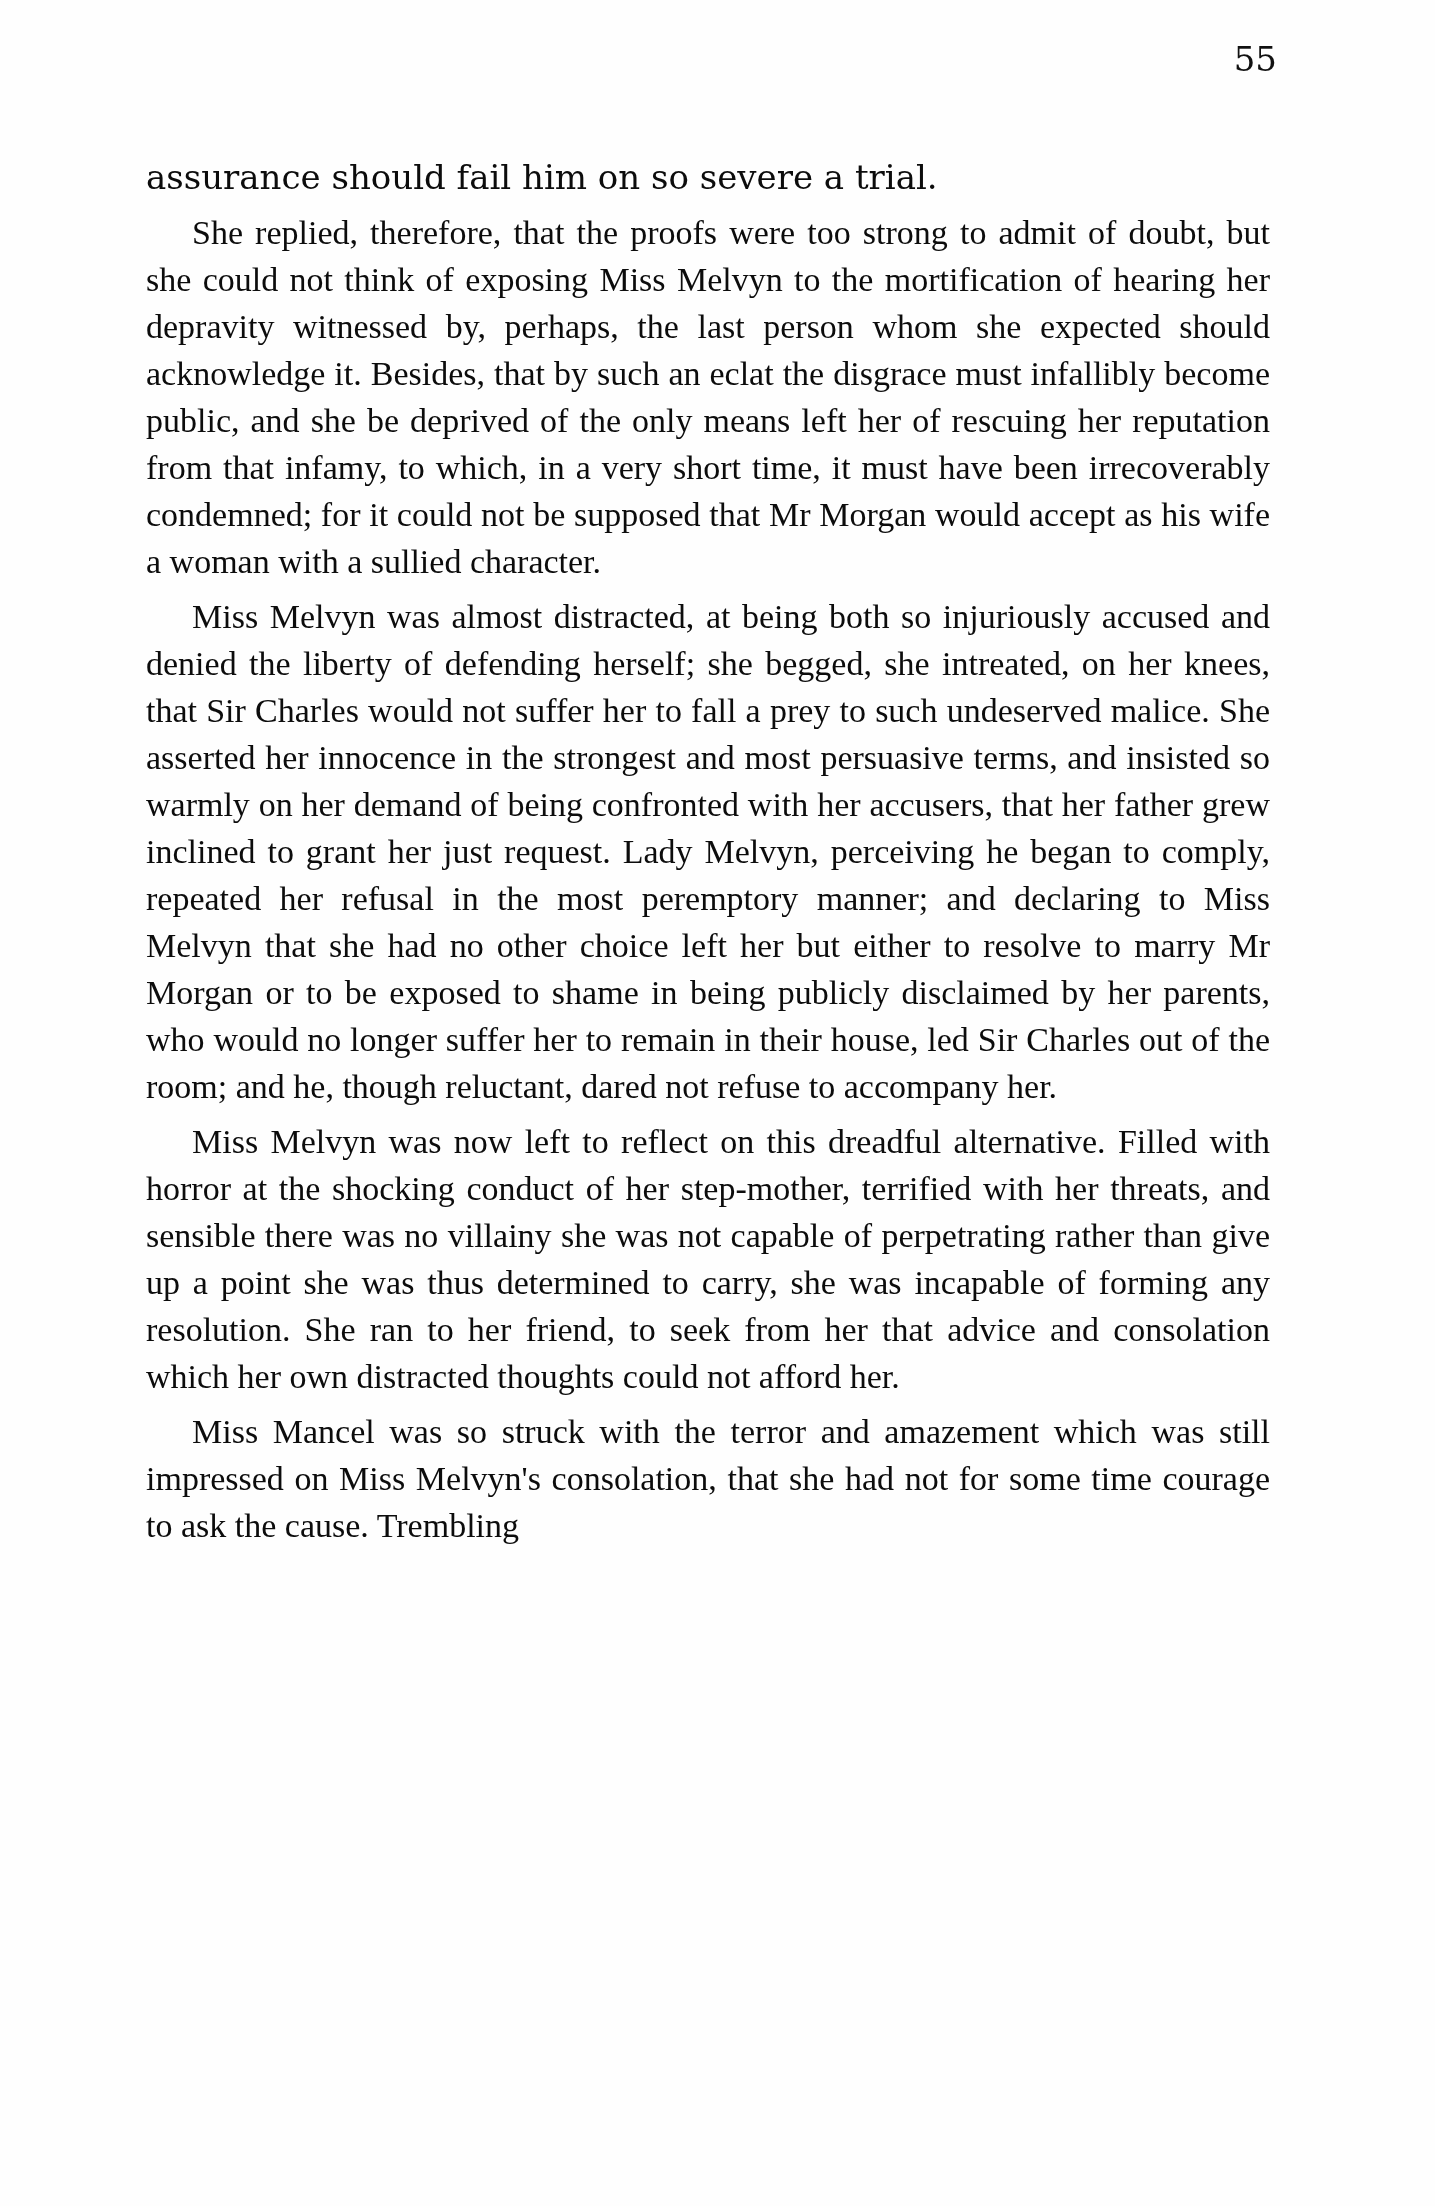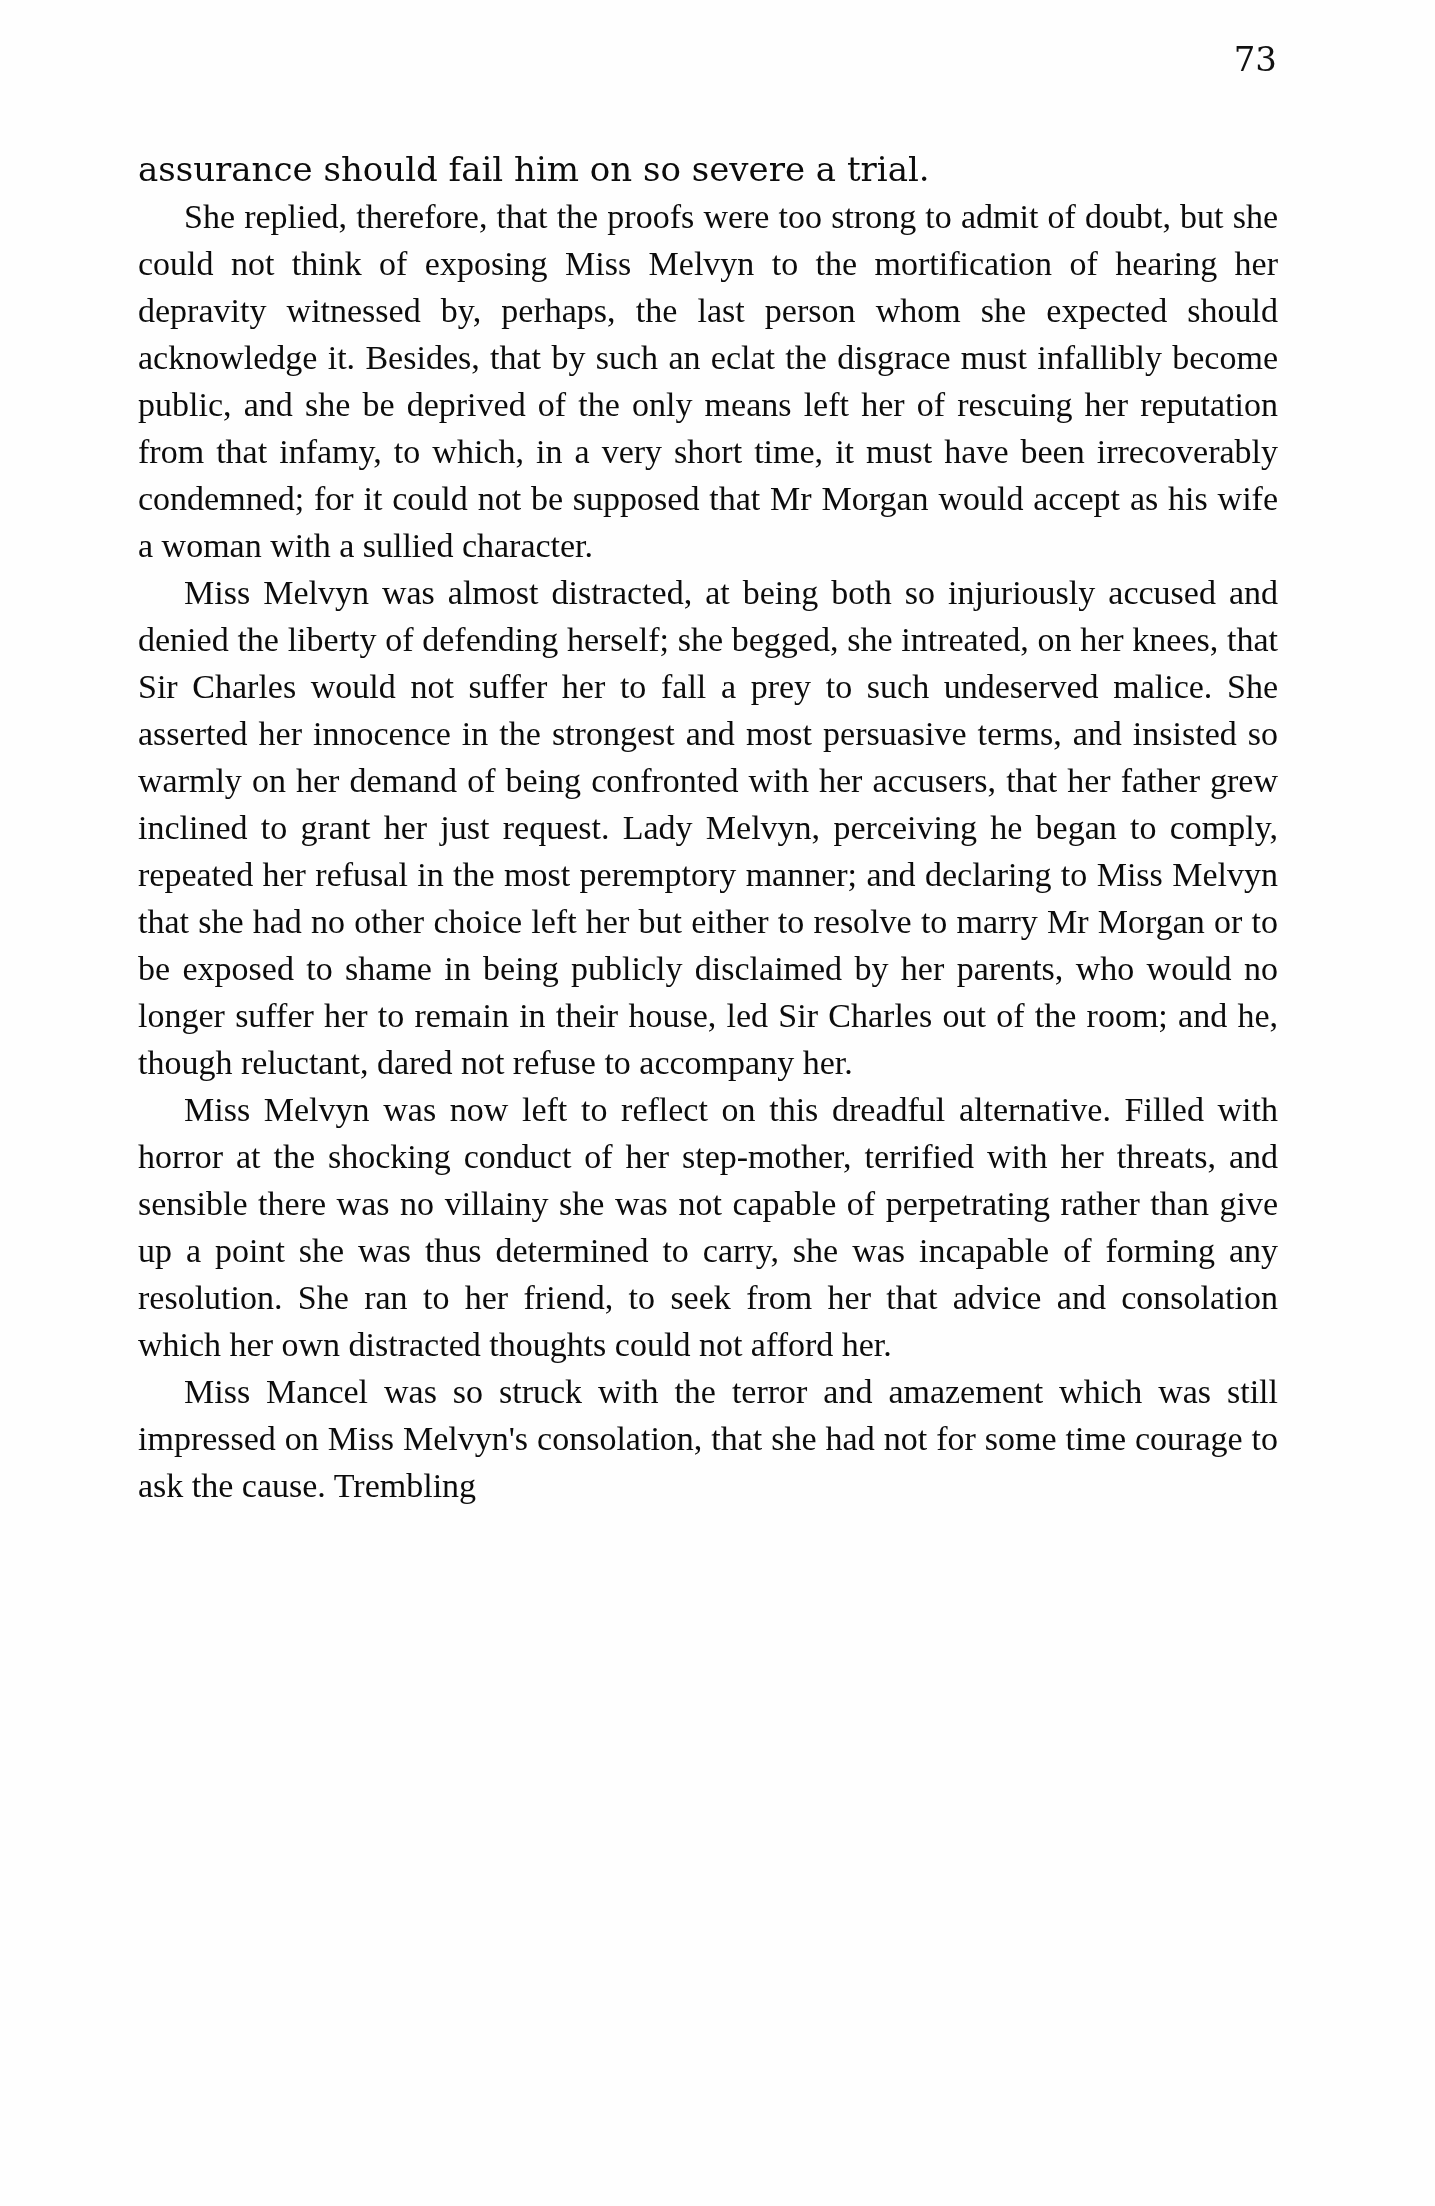--- a/index.html
+++ b/index.html
@@ -29,33 +29,33 @@
     position: absolute;
     top: 146px;
     left: 138px;
     width: 1140px;
     font-size: 34px;
     line-height: 47px;
     text-align: justify;
     color: #0c0c0c;
   }
   .para {
-    margin: 0;
+    margin: 8px;
     padding: 0;
   }
   .para.indent {
     text-indent: 46px;
     font-family: Liberation Serif, serif;
   }
 </style>
 </head>
 <body>
 
 <div class="page">
-  <div class="page-number">73</div>
+  <div class="page-number">55</div>
   <div class="text-block">
       <p class="para">assurance should fail him on so severe a trial.</p>
       <p class="para indent">She replied, therefore, that the proofs were too strong to admit of doubt, but she could not think of exposing Miss Melvyn to the mortification of hearing her depravity witnessed by, perhaps, the last person whom she expected should acknowledge it. Besides, that by such an eclat the disgrace must infallibly become public, and she be deprived of the only means left her of rescuing her reputation from that infamy, to which, in a very short time, it must have been irrecoverably condemned; for it could not be supposed that Mr Morgan would accept as his wife a woman with a sullied character.</p>
       <p class="para indent">Miss Melvyn was almost distracted, at being both so injuriously accused and denied the liberty of defending herself; she begged, she intreated, on her knees, that Sir Charles would not suffer her to fall a prey to such undeserved malice. She asserted her innocence in the strongest and most persuasive terms, and insisted so warmly on her demand of being confronted with her accusers, that her father grew inclined to grant her just request. Lady Melvyn, perceiving he began to comply, repeated her refusal in the most peremptory manner; and declaring to Miss Melvyn that she had no other choice left her but either to resolve to marry Mr Morgan or to be exposed to shame in being publicly disclaimed by her parents, who would no longer suffer her to remain in their house, led Sir Charles out of the room; and he, though reluctant, dared not refuse to accompany her.</p>
       <p class="para indent">Miss Melvyn was now left to reflect on this dreadful alternative. Filled with horror at the shocking conduct of her step-mother, terrified with her threats, and sensible there was no villainy she was not capable of perpetrating rather than give up a point she was thus determined to carry, she was incapable of forming any resolution. She ran to her friend, to seek from her that advice and consolation which her own distracted thoughts could not afford her.</p>
       <p class="para indent">Miss Mancel was so struck with the terror and amazement which was still impressed on Miss Melvyn's consolation, that she had not for some time courage to ask the cause. Trembling</p>
     </div>
 </div>
 
 </body></html>

